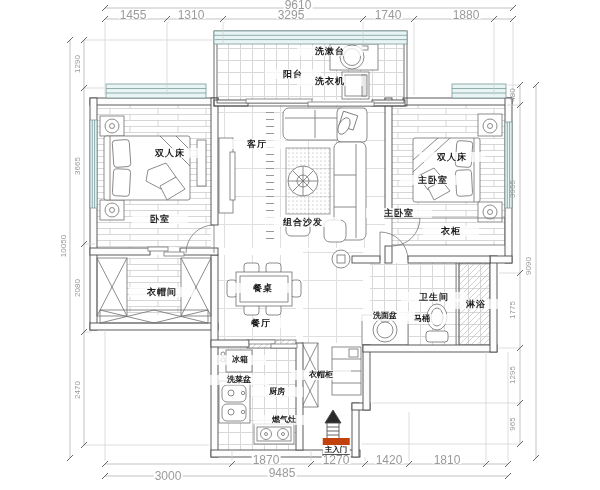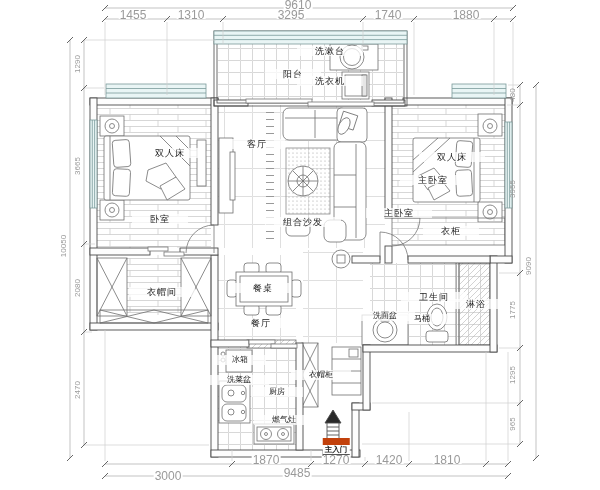--- a/index.html
+++ b/index.html
@@ -1,19 +1,19 @@
 <!DOCTYPE html>
 <html><head>
 <meta charset="utf-8">
 <style>
   html,body{margin:0;padding:0;background:#fff;}
   #stage{position:relative;width:600px;height:490px;background:#ffffff;overflow:hidden;
          font-family:"Liberation Sans","DejaVu Sans",sans-serif;}
   #stage svg{position:absolute;left:0;top:0;}
-  .lbl{position:absolute;transform:translate(-50%,-50%);font-size:9px;font-weight:400;
+  .lbl{position:absolute;transform:translate(-50%,-50%);font-size:9px;font-weight:700;
        color:#1a1a1a;white-space:nowrap;letter-spacing:1px;background:rgba(255,255,255,.75);
        padding:0 18px;line-height:10px;}
   .lbl.small{font-size:8px;letter-spacing:0;}
   .dim{position:absolute;transform:translate(-50%,-50%);font-size:12px;color:#9a9a9a;
        white-space:nowrap;background:#fff;padding:0 1px;line-height:8px;}
   .dim-v{position:absolute;transform:translate(-50%,-50%) rotate(-90deg);font-size:8px;
        color:#9a9a9a;white-space:nowrap;line-height:8px;}
   .entry-sign{position:absolute;transform:translate(-50%,0);font-size:7.5px;font-weight:600;
        color:#1a1a1a;border-top:7px solid #c2410c;border-bottom:1px solid #555;padding:0 2px;
        background:#fff;white-space:nowrap;line-height:9px;}
@@ -298,21 +298,21 @@
 <div class="dim" style="left:133px;top:15px">1455</div>
 <div class="dim" style="left:191px;top:15px">1310</div>
 <div class="dim" style="left:291px;top:15px">3295</div>
 <div class="dim" style="left:388px;top:15px">1740</div>
 <div class="dim" style="left:466px;top:15px">1880</div>
 <div class="dim" style="left:168px;top:476px">3000</div>
 <div class="dim" style="left:266px;top:460px">1870</div>
 <div class="dim" style="left:336px;top:460px">1270</div>
 <div class="dim" style="left:389px;top:460px">1420</div>
 <div class="dim" style="left:447px;top:460px">1810</div>
-<div class="dim" style="left:297px;top:473px">9485</div>
+<div class="dim" style="left:282px;top:473px">9485</div>
 <div class="dim-v" style="left:78px;top:64px">1290</div>
 <div class="dim-v" style="left:78px;top:166px">3665</div>
 <div class="dim-v" style="left:78px;top:288px">2080</div>
 <div class="dim-v" style="left:78px;top:390px">2470</div>
 <div class="dim-v" style="left:64px;top:246px">10050</div>
 <div class="dim-v" style="left:513px;top:95px">480</div>
 <div class="dim-v" style="left:513px;top:189px">3955</div>
 <div class="dim-v" style="left:513px;top:310px">1775</div>
 <div class="dim-v" style="left:513px;top:375px">1295</div>
 <div class="dim-v" style="left:513px;top:424px">965</div>

